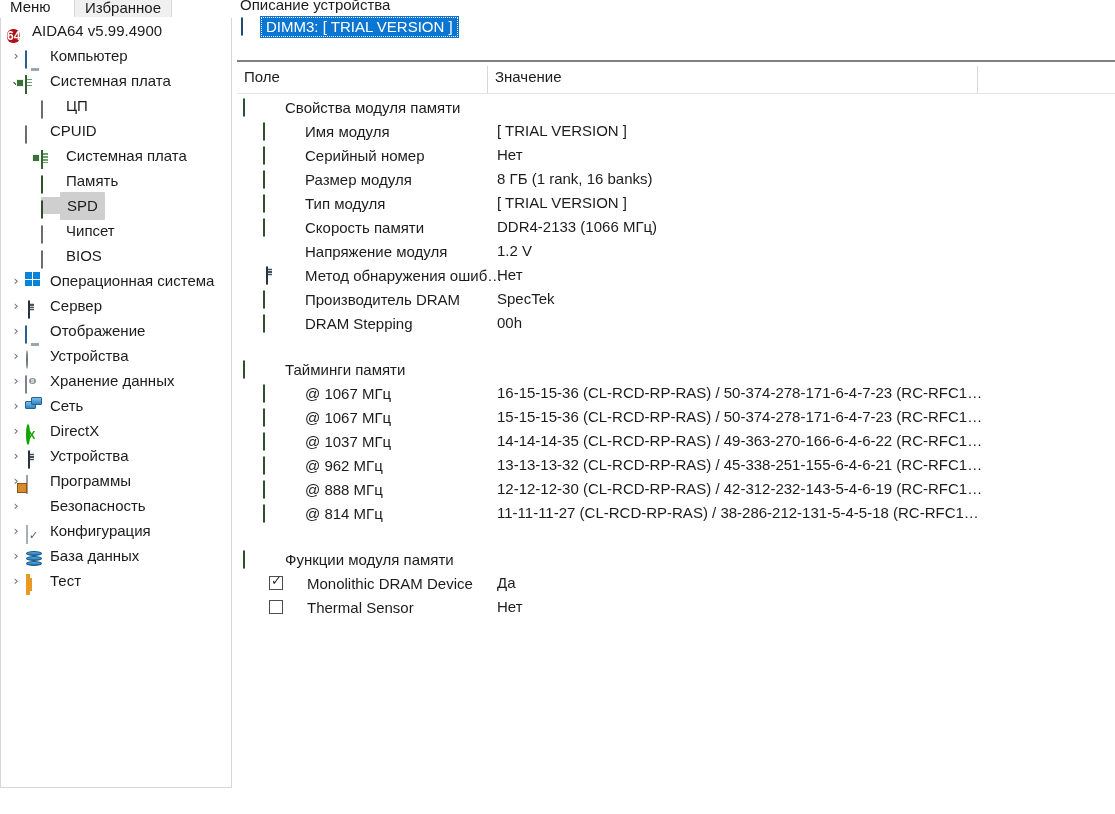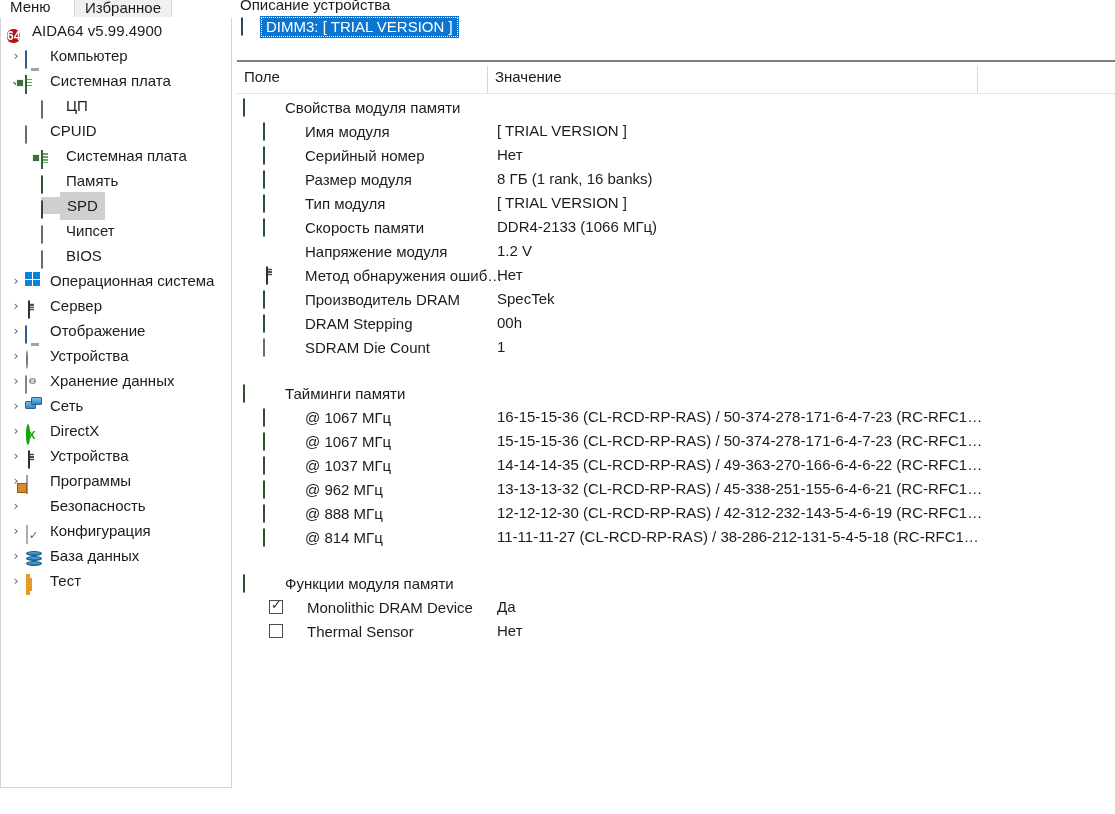--- a/index.html
+++ b/index.html
@@ -476,25 +476,20 @@
         <div class="row item">
           <span class="ricon"><span class="ic-ram"></span></span>
           <span class="rlabel">Производитель DRAM</span>
           <span class="rvalue">SpecTek</span>
         </div>
         <div class="row item">
           <span class="ricon"><span class="ic-ram"></span></span>
           <span class="rlabel">DRAM Stepping</span>
           <span class="rvalue">00h</span>
         </div>
-        <div class="row item">
-          <span class="ricon"><span class="ic-chip"></span></span>
-          <span class="rlabel">SDRAM Die Count</span>
-          <span class="rvalue">1</span>
-        </div>
         <div class="spacer"></div>
         <div class="row group">
           <span class="ricon"><span class="ic-ram"></span></span>
           <span class="rlabel">Тайминги памяти</span>
         </div>
         <div class="row item">
           <span class="ricon"><span class="ic-ram"></span></span>
           <span class="rlabel">@ 1067 МГц</span>
           <span class="rvalue">16-15-15-36  (CL-RCD-RP-RAS) / 50-374-278-171-6-4-7-23  (RC-RFC1…</span>
         </div>

